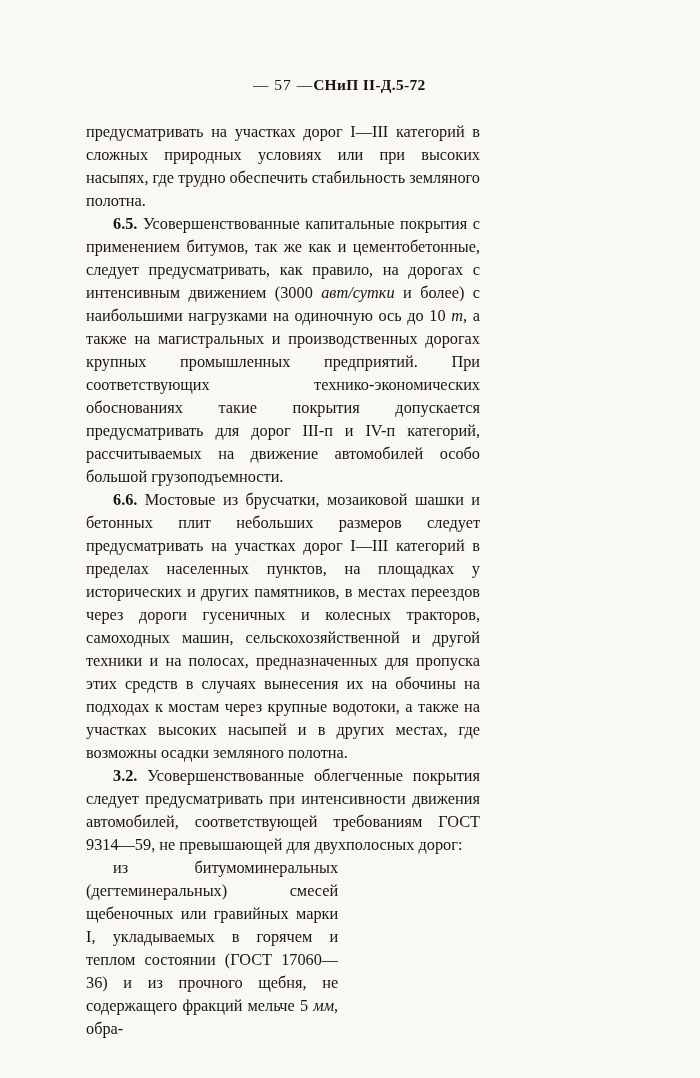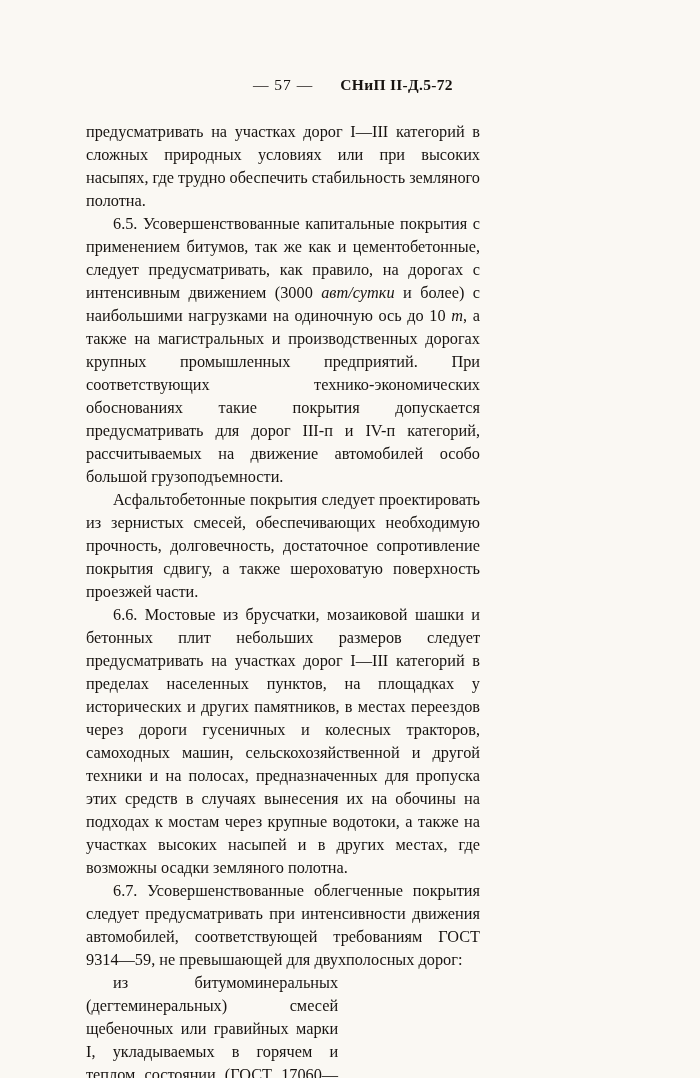--- a/index.html
+++ b/index.html
@@ -17,44 +17,43 @@
     padding: 76px 80px 0 86px;
   }
   .header {
     display: grid;
     grid-template-columns: 1fr auto 1fr;
     align-items: baseline;
     font-size: 15.5px;
     margin-bottom: 26px;
   }
   .header .page-num { grid-column: 2; text-align: center; letter-spacing: 1px; }
-  .header .doc-code { grid-column: 3; text-align: center; font-weight: bold; letter-spacing: 0.3px; }
+  .header .doc-code { grid-column: 3; text-align: left; font-weight: bold; letter-spacing: 0.3px; }
   .body-text {
     font-size: 16.3px;
     line-height: 23px;
     text-align: justify;
   }
   .body-text p { margin: 0; }
   .body-text p.indent { text-indent: 27px; }
   .body-text p.narrow { width: 64%; }
-  b { font-weight: normal; }
+  b { font-weight: bold; }
   i { }
 </style>
 </head>
 <body>
 
 <div class="page">
 
   <div class="header">
     <span class="page-num">— 57 —</span>
     <span class="doc-code">СНиП II-Д.5-72</span>
   </div>
 
   <div class="body-text">
     <p class="no-indent"><span>предусматривать на участках дорог I—III категорий в сложных природных условиях или при высоких насыпях, где трудно обеспечить стабильность земляного полотна.</span></p>
     <p class="indent"><b>6.5.</b><span> Усовершенствованные капитальные покрытия с применением битумов, так же как и цементобетонные, следует предусматривать, как правило, на дорогах с интенсивным движением (3000 </span><i>авт/сутки</i><span> и более) с наибольшими нагрузками на одиночную ось до 10 </span><i>т</i><span>, а также на магистральных и производственных дорогах крупных промышленных предприятий. При соответствующих технико-экономических обоснованиях такие покрытия допускается предусматривать для дорог III-п и IV-п категорий, рассчитываемых на движение автомобилей особо большой грузоподъемности.</span></p>
-    <p class="indent"><span>Асфальтобетонные покрытия следует проектировать из зернистых смесей, обеспечивающих необходимую прочность, долговечность, достаточное сопротивление покрытия сдвигу, а также шероховатую поверхность проезжей части.</span></p>
     <p class="indent"><b>6.6.</b><span> Мостовые из брусчатки, мозаиковой шашки и бетонных плит небольших размеров следует предусматривать на участках дорог I—III категорий в пределах населенных пунктов, на площадках у исторических и других памятников, в местах переездов через дороги гусеничных и колесных тракторов, самоходных машин, сельскохозяйственной и другой техники и на полосах, предназначенных для пропуска этих средств в случаях вынесения их на обочины на подходах к мостам через крупные водотоки, а также на участках высоких насыпей и в других местах, где возможны осадки земляного полотна.</span></p>
-    <p class="indent"><b>6.7.</b><span> Усовершенствованные облегченные покрытия следует предусматривать при интенсивности движения автомобилей, соответствующей требованиям ГОСТ 9314—59, не превышающей для двухполосных дорог:</span></p>
+    <p class="indent"><b>3.2.</b><span> Усовершенствованные облегченные покрытия следует предусматривать при интенсивности движения автомобилей, соответствующей требованиям ГОСТ 9314—59, не превышающей для двухполосных дорог:</span></p>
     <p class="indent narrow"><span>из битумоминеральных (дегтеминеральных) смесей щебеночных или гравийных марки I, укладываемых в горячем и теплом состоянии (ГОСТ 17060—36) и из прочного щебня, не содержащего фракций мельче 5 </span><i>мм</i><span>, обра-</span></p>
   </div>
 
 </div>
 
 </body></html>

